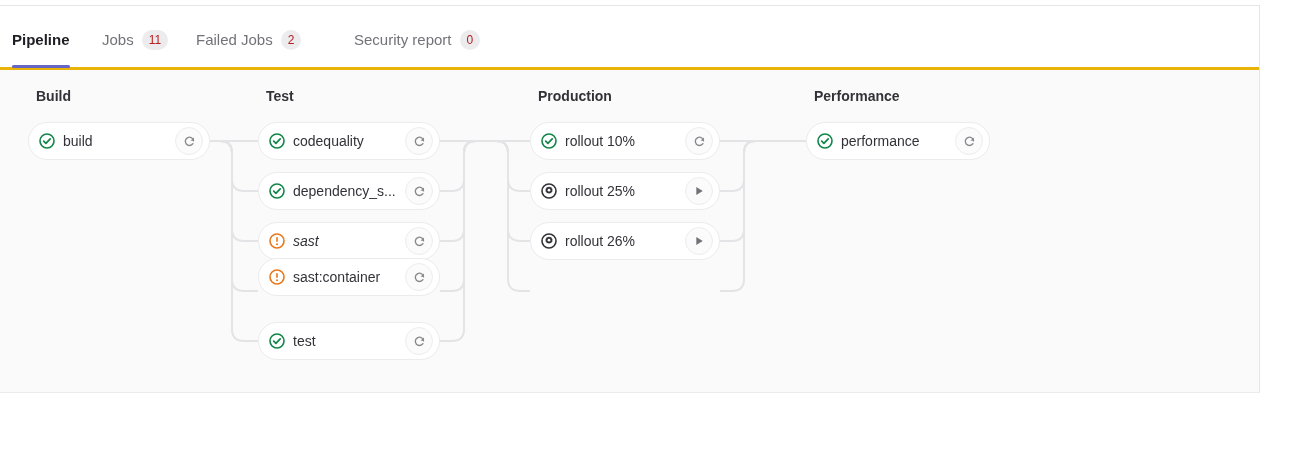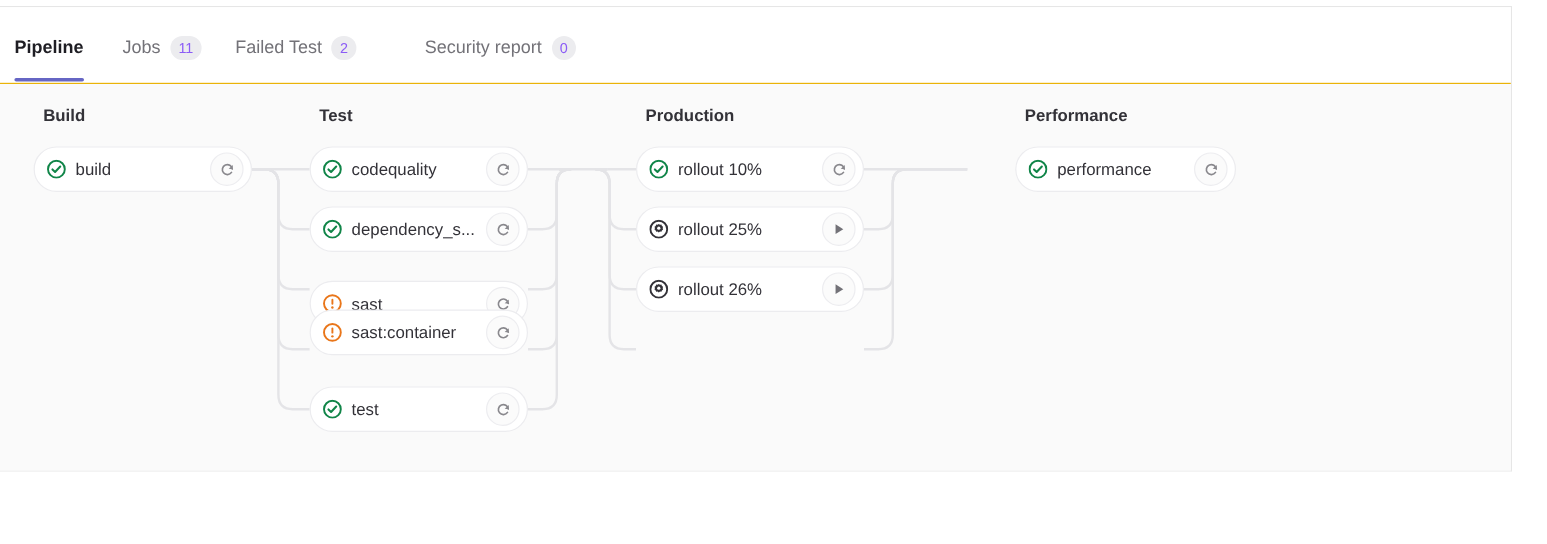--- a/index.html
+++ b/index.html
@@ -27,21 +27,21 @@
     border-top: 1px solid #e6e6e6;
     border-right: 1px solid #e6e6e6;
     border-bottom: 1px solid #ececec;
   }
 
   
   #tab-bar {
     position: relative;
     height: 64px;
     background: #ffffff;
-    border-bottom: 1px solid #eab308;
+    border-bottom: 3px solid #eab308;
     padding-left: 12px;
     box-sizing: border-box;
   }
   .tab {
     position: absolute;
     top: 24px;
     display: flex;
     align-items: center;
     gap: 8px;
     font-size: 15px;
@@ -67,21 +67,21 @@
   .badge {
     display: inline-flex;
     align-items: center;
     justify-content: center;
     min-width: 14px;
     height: 20px;
     padding: 0 7px;
     box-sizing: border-box;
     border-radius: 10px;
     background: #ececef;
-    color: #8b5cf6;
+    color: #b91c1c;
     font-size: 12px;
     font-weight: normal;
     line-height: 20px;
   }
 
   
   #pipeline-graph {
     position: relative;
     height: 322px;
     background: #fafafa;
@@ -163,21 +163,21 @@
   <div id="tab-bar">
       <div class="tab active" style="left: 12px;">
         <span>Pipeline</span>
         <span class="underline" style="background: rgb(102, 102, 196);"></span>
       </div>
       <div class="tab" style="left: 102px;">
         <span>Jobs</span>
         <span class="badge">11</span>
       </div>
       <div class="tab" style="left: 196px;">
-        <span>Failed Test</span>
+        <span>Failed Jobs</span>
         <span class="badge">2</span>
       </div>
       <div class="tab" style="left: 354px;">
         <span>Security report</span>
         <span class="badge">0</span>
       </div>
     </div>
 
   <div id="pipeline-graph">
     <svg id="connector-layer" viewBox="0 0 1259 322" xmlns="http://www.w3.org/2000/svg">
@@ -238,21 +238,21 @@
             <path d="M4.7 8.2 L6.9 10.3 L11.2 5.8" fill="none" stroke="#108548" stroke-width="1.7" stroke-linecap="round" stroke-linejoin="round"></path>
           </svg>
           <span class="job-name">codequality</span>
           <span class="job-action">
             <svg width="13" height="13" viewBox="0 0 16 16" xmlns="http://www.w3.org/2000/svg">
               <path d="M13.0 7.2 A5.1 5.1 0 1 0 12.2 10.6" fill="none" stroke="#89888d" stroke-width="1.7" stroke-linecap="round"></path>
               <path d="M13.6 3.2 L13.3 7.5 L9.3 6.9 Z" fill="#89888d"></path>
             </svg>
           </span>
         </div>
-        <div class="job" style="top: 164px; width: 182px;">
+        <div class="job" style="top: 152px; width: 182px; font-style: italic;">
           <svg class="job-status" viewBox="0 0 16 16" xmlns="http://www.w3.org/2000/svg">
             <circle cx="8" cy="8" r="7" fill="#ffffff" stroke="#e9761a" stroke-width="1.6"></circle>
             <rect x="7.2" y="3.9" width="1.6" height="5.1" rx="0.8" fill="#e9761a"></rect>
             <circle cx="8" cy="11.3" r="1.0" fill="#e9761a"></circle>
           </svg>
           <span class="job-name">sast</span>
           <span class="job-action">
             <svg width="13" height="13" viewBox="0 0 16 16" xmlns="http://www.w3.org/2000/svg">
               <path d="M13.0 7.2 A5.1 5.1 0 1 0 12.2 10.6" fill="none" stroke="#89888d" stroke-width="1.7" stroke-linecap="round"></path>
               <path d="M13.6 3.2 L13.3 7.5 L9.3 6.9 Z" fill="#89888d"></path>
@@ -322,21 +322,21 @@
             <circle cx="8" cy="7.15" r="1.35" fill="#ffffff"></circle>
           </svg>
           <span class="job-name">rollout 26%</span>
           <span class="job-action">
             <svg width="12" height="12" viewBox="0 0 16 16" xmlns="http://www.w3.org/2000/svg">
               <path d="M4.4 2.6 L13.0 8 L4.4 13.4 Z" fill="#737278"></path>
             </svg>
           </span>
         </div>
       </div>
-      <div class="stage-column" style="left: 806px; width: 184px; height: 322px; margin-left: 40px;">
+      <div class="stage-column" style="left: 806px; width: 184px; height: 322px;">
         <div class="stage-title">Performance</div>
         <div class="job" style="top: 52px; width: 184px;">
           <svg class="job-status" viewBox="0 0 16 16" xmlns="http://www.w3.org/2000/svg">
             <circle cx="8" cy="8" r="7" fill="#ffffff" stroke="#108548" stroke-width="1.6"></circle>
             <path d="M4.7 8.2 L6.9 10.3 L11.2 5.8" fill="none" stroke="#108548" stroke-width="1.7" stroke-linecap="round" stroke-linejoin="round"></path>
           </svg>
           <span class="job-name">performance</span>
           <span class="job-action">
             <svg width="13" height="13" viewBox="0 0 16 16" xmlns="http://www.w3.org/2000/svg">
               <path d="M13.0 7.2 A5.1 5.1 0 1 0 12.2 10.6" fill="none" stroke="#89888d" stroke-width="1.7" stroke-linecap="round"></path>

